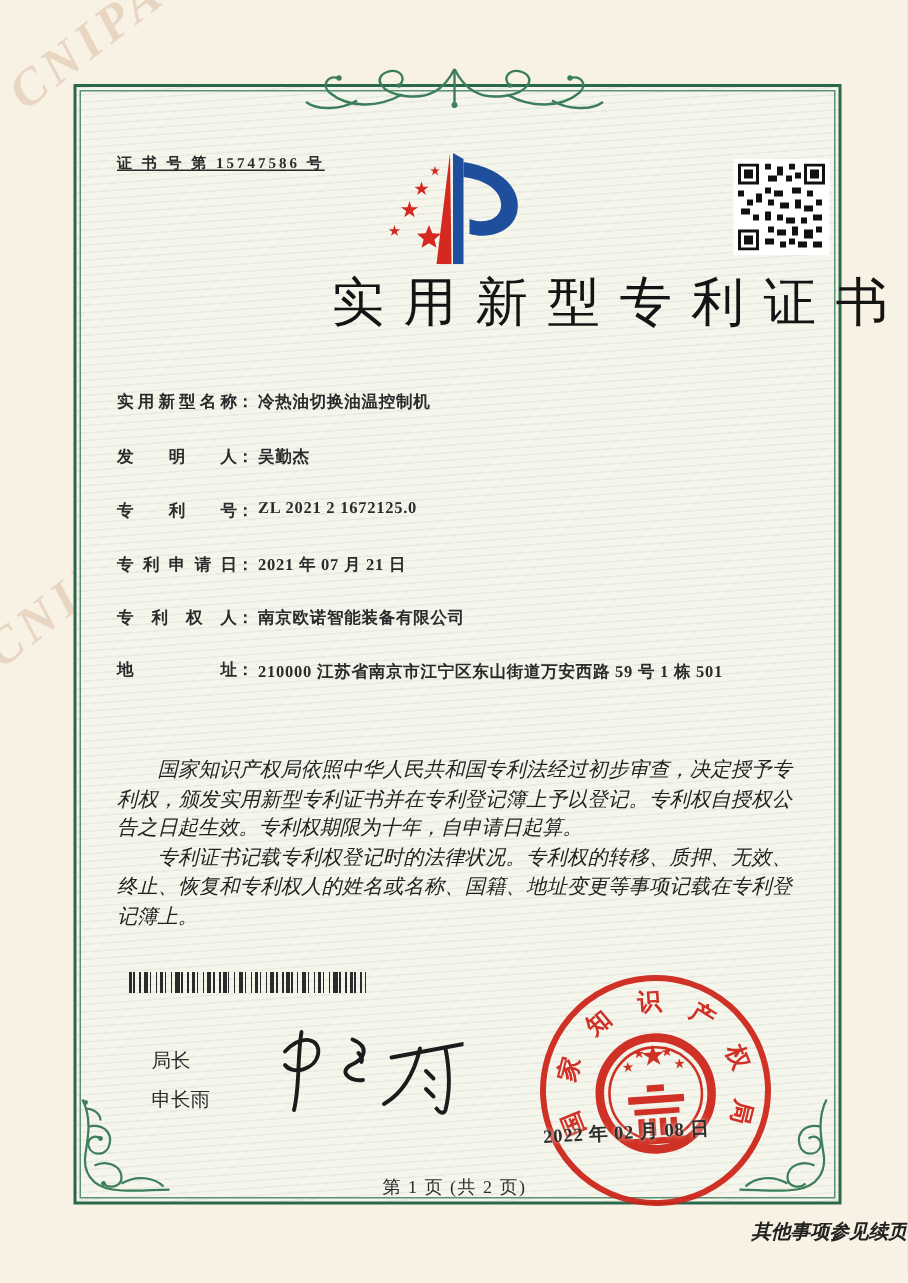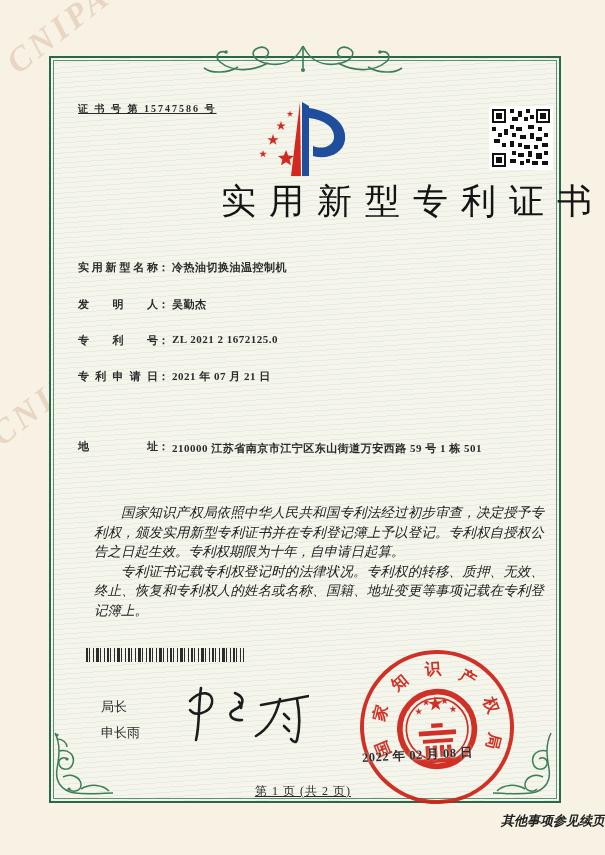--- a/index.html
+++ b/index.html
@@ -35,40 +35,40 @@
   
   .field-row{position:absolute;left:78px;font-size:11px;font-weight:600;white-space:nowrap;}
   .field-label{display:inline-block;width:80px;text-align:justify;text-align-last:justify;vertical-align:top;}
   .field-colon{vertical-align:top;}
   .field-value{margin-left:3px;vertical-align:top;letter-spacing:0.5px;}
   .field-value.wrap{display:inline-block;width:358px;white-space:normal;line-height:19px;}
   .pair2{position:absolute;left:222px;top:0;white-space:nowrap;}
   .pair2 .field-label{width:72px;}
   
   .paras{position:absolute;left:78px;top:503px;width:450px;font-size:13.5px;line-height:19.5px;
-         text-align:justify;font-style:italic;color:#222;margin-left:16px;}
+         text-align:justify;font-style:italic;color:#222;}
   .paras p{margin:0;text-indent:2em;}
   
   .barcode{position:absolute;left:86px;top:648px;width:158px;height:14px;
     background:repeating-linear-gradient(90deg,#2b2b2b 0 2px,transparent 2px 3px,#2b2b2b 3px 4px,
       transparent 4px 7px,#2b2b2b 7px 8px,transparent 8px 10px,#2b2b2b 10px 13px,transparent 13px 14px,
       #2b2b2b 14px 15px,transparent 15px 18px,#2b2b2b 18px 19px,transparent 19px 21px);}
   .commissioner{position:absolute;left:101px;top:694px;font-size:13px;font-weight:400;line-height:26px;}
   .signature{position:absolute;left:183px;top:676px;width:126px;height:72px;}
   
   .seal{position:absolute;left:360px;top:650px;width:154px;height:154px;transform:rotate(-4deg);opacity:0.93;}
   .seal-ring{position:absolute;inset:0;border:4.5px solid #ce2318;border-radius:50%;}
   .seal-char{position:absolute;left:50%;top:50%;width:18px;height:18px;margin:-9px 0 0 -9px;
     color:#ce2318;font-size:16px;font-weight:bold;text-align:center;line-height:18px;}
   .emblem{position:absolute;left:50%;top:50%;width:86px;height:86px;margin:-41px 0 0 -43px;}
   .seal-date{position:absolute;left:362px;top:746px;width:150px;font-size:12.5px;font-weight:bold;
     color:#2e2e2e;letter-spacing:0.5px;transform:rotate(-3deg);white-space:nowrap;
     text-shadow:0 0 3px rgba(245,245,235,0.9);}
   
-  .page-info{position:absolute;left:49px;top:783px;width:508px;text-align:center;font-size:12px;letter-spacing:1px;text-decoration:underline;}
+  .page-info{position:absolute;left:49px;top:783px;width:508px;text-align:center;font-size:12px;letter-spacing:1px;}
   .continuation{position:absolute;left:0;top:812px;width:100%;text-align:right;font-size:13px;
     font-style:italic;font-weight:600;color:#222;}
   svg{display:block;}
 </style>
 </head>
 <body>
 
 <div class="page">
 
   <span class="watermark" style="left:-2px;top:10px">CNIPA</span>
@@ -195,20 +195,23 @@
   </div>
   <div class="field-row" style="top:297px">
     <span class="field-label">发明人</span><span class="field-colon">：</span><span class="field-value">吴勤杰</span>
   </div>
   <div class="field-row" style="top:333px">
     <span class="field-label">专利号</span><span class="field-colon">：</span><span class="field-value">ZL 2021 2 1672125.0</span>
   </div>
   <div class="field-row" style="top:369px">
     <span class="field-label">专利申请日</span><span class="field-colon">：</span><span class="field-value">2021 年 07 月 21 日</span>
   </div>
+  <div class="field-row" style="top:404px">
+    <span class="field-label">专利权人</span><span class="field-colon">：</span><span class="field-value">南京欧诺智能装备有限公司</span>
+  </div>
   <div class="field-row" style="top:439px">
     <span class="field-label">地址</span><span class="field-colon">：</span><span class="field-value wrap">210000 江苏省南京市江宁区东山街道万安西路 59 号 1 栋 501</span>
   </div>
 
   <div class="paras">
     <p>国家知识产权局依照中华人民共和国专利法经过初步审查，决定授予专利权，颁发实用新型专利证书并在专利登记簿上予以登记。专利权自授权公告之日起生效。专利权期限为十年，自申请日起算。</p>
     <p>专利证书记载专利权登记时的法律状况。专利权的转移、质押、无效、终止、恢复和专利权人的姓名或名称、国籍、地址变更等事项记载在专利登记簿上。</p>
   </div>
 
   <div class="barcode"></div>

